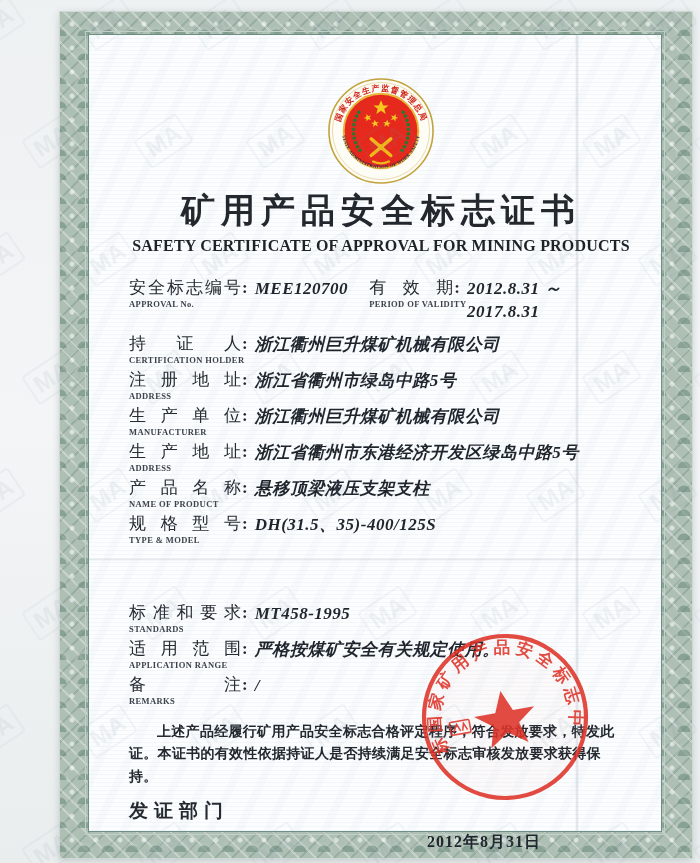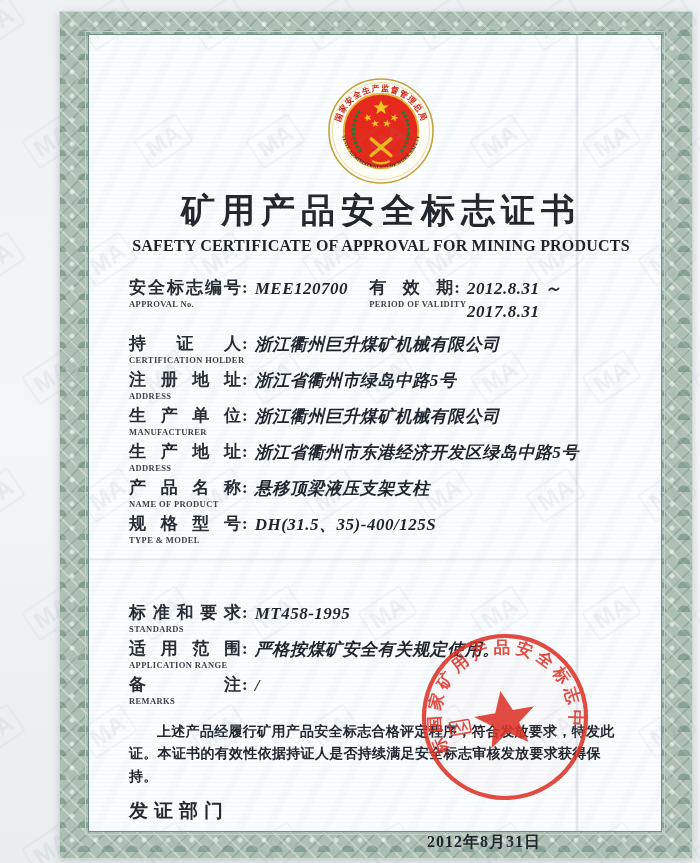--- a/index.html
+++ b/index.html
@@ -39,21 +39,21 @@
   }
   .subtitle{
     margin-top:3px;text-align:center;font-size:16px;font-weight:bold;
     letter-spacing:.2px;color:#1d2227;white-space:nowrap;
   }
   .row1{display:flex;margin-top:22px;}
   .fgroup{display:flex;align-items:flex-start;}
   .fgroup.right{margin-left:26px;}
   .label-wrap{flex-shrink:0;}
   .zh{
-    display:inline-block;width:112px;font-size:17px;font-weight:bold;
+    display:inline-block;width:112px;font-size:17px;font-weight:normal;
     text-align:justify;text-align-last:justify;color:#262c33;line-height:22px;
   }
   .zh.w84{width:84px;}
   .colon{font-size:17px;font-weight:bold;line-height:22px;margin:0 7px 0 1px;}
   .en{font-size:8.5px;font-weight:bold;letter-spacing:.4px;color:#3c434c;line-height:11px;white-space:nowrap;}
   .val{font-size:17px;font-weight:600;color:#1f252d;line-height:23px;letter-spacing:.5px;font-style:italic;}
   .field-row{display:flex;align-items:flex-start;margin-bottom:3px;}
   .gap-lg{margin-top:56px;}
   .declaration{
     margin-top:14px;font-size:14px;font-weight:bold;color:#22282f;

